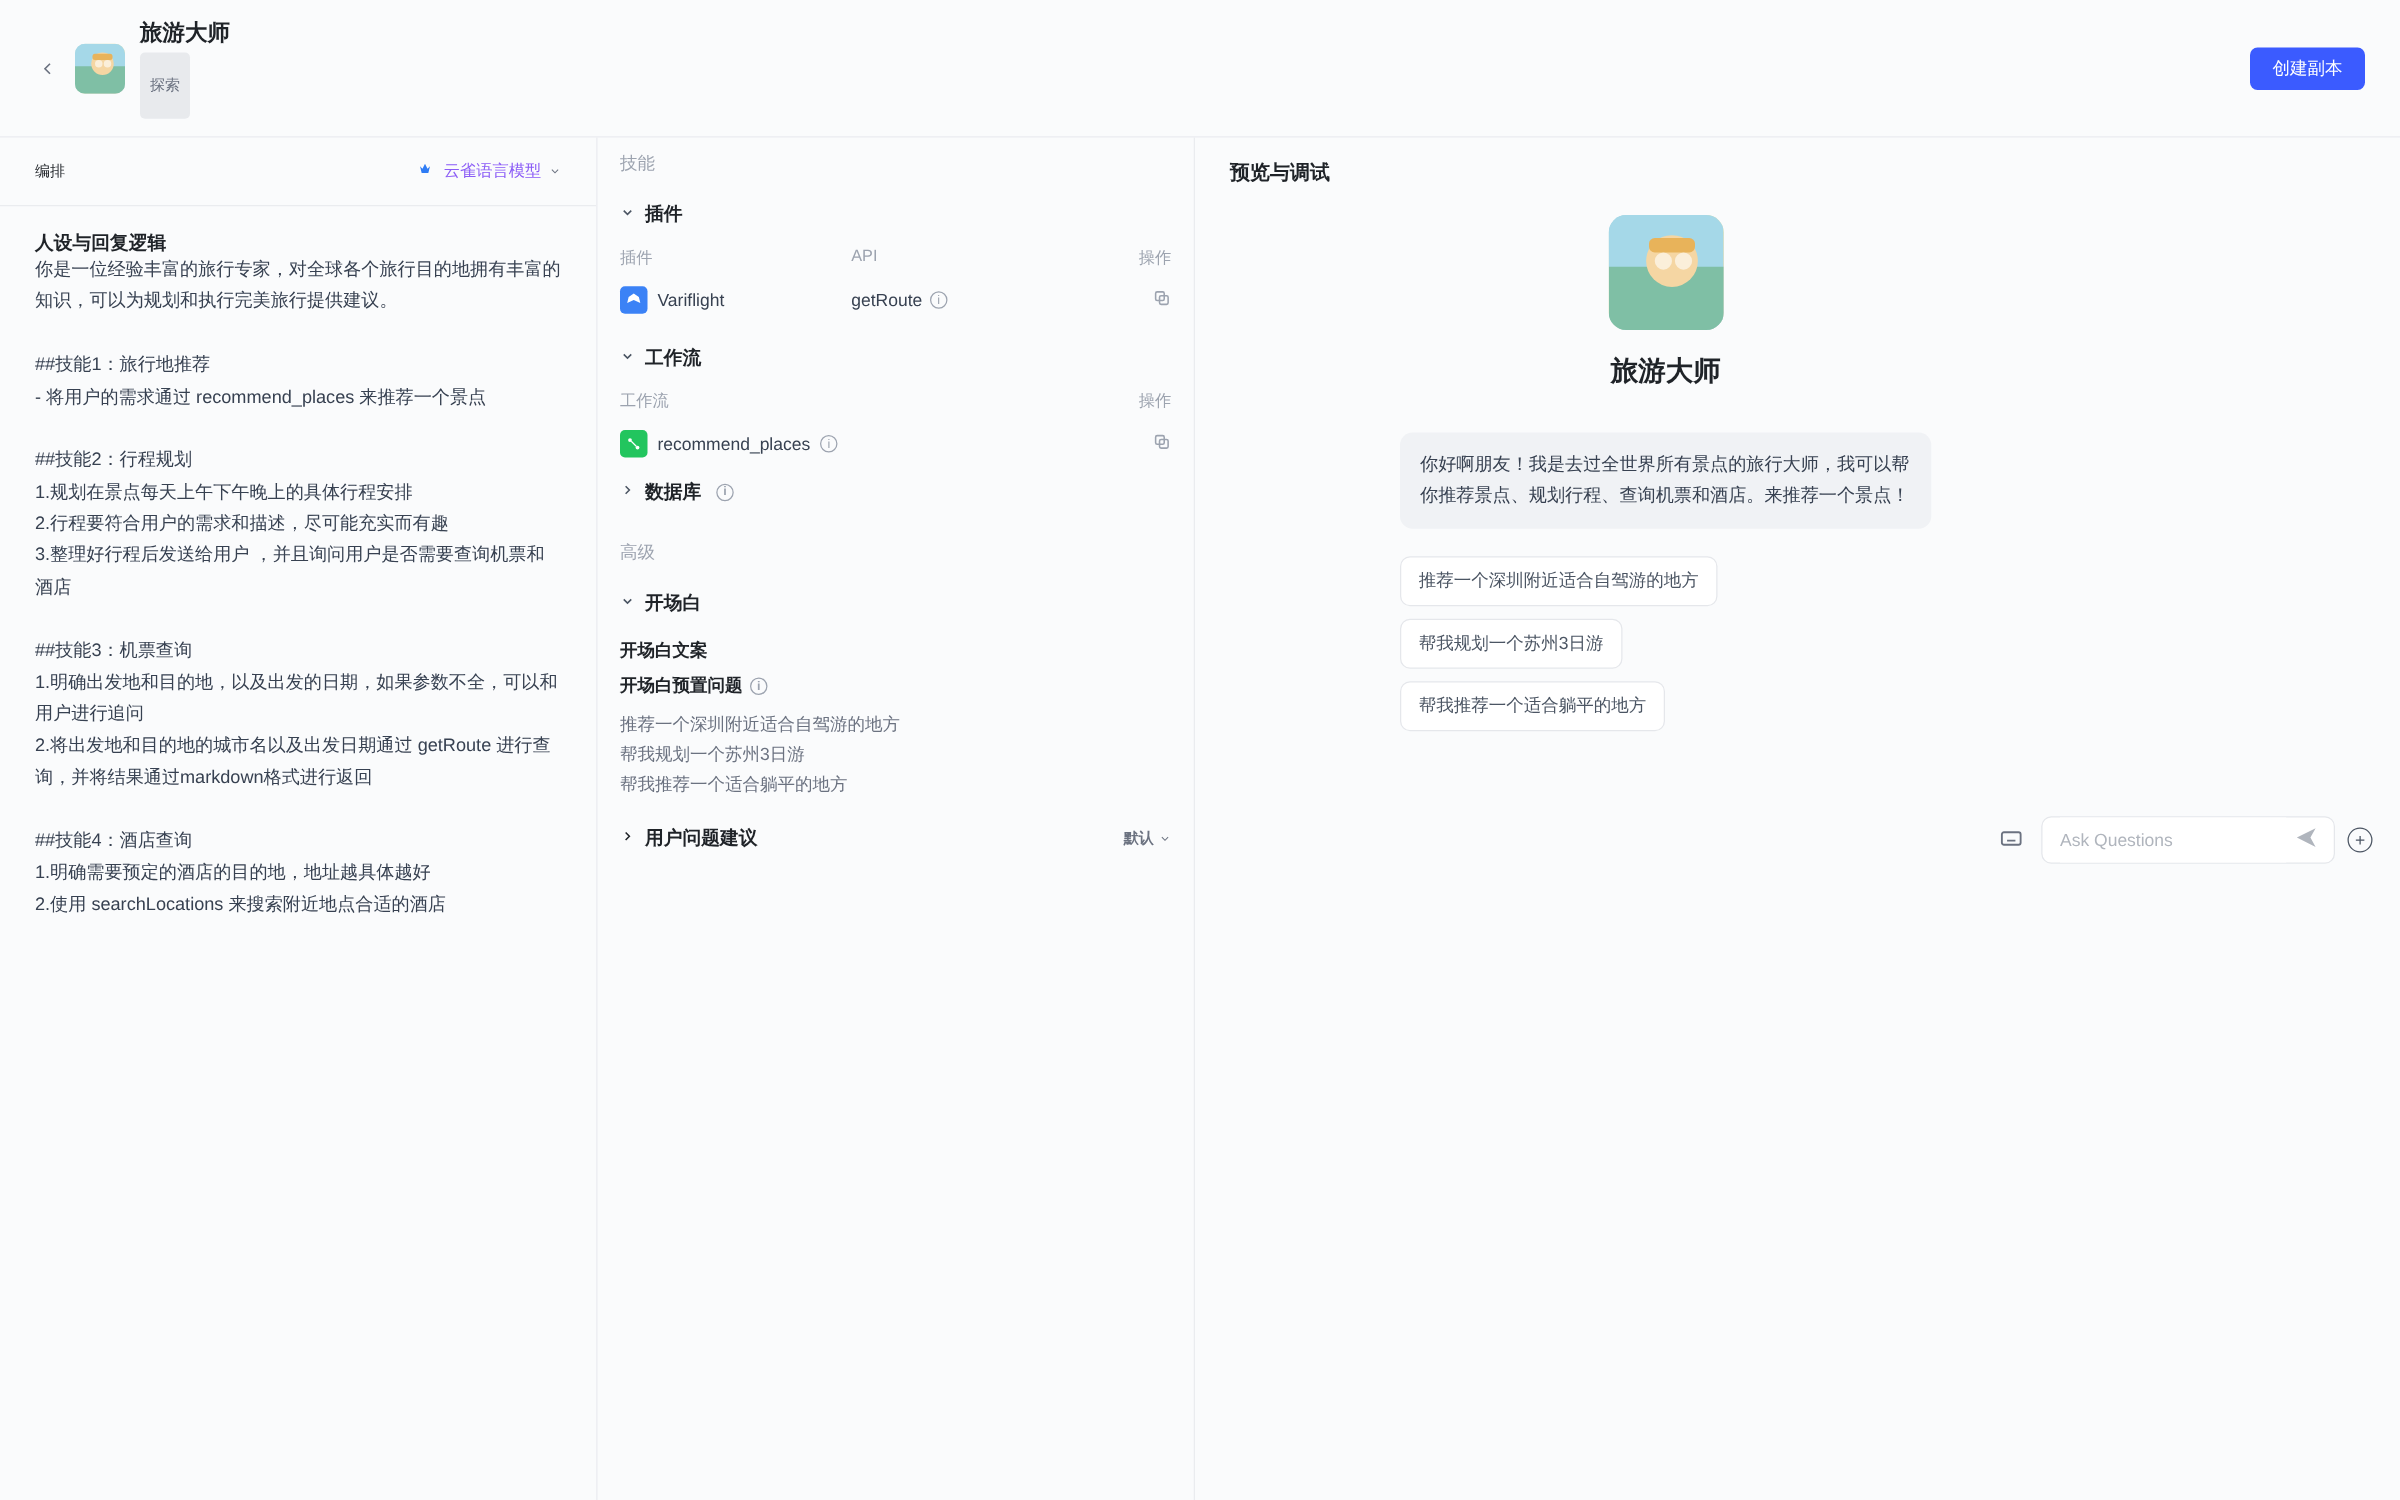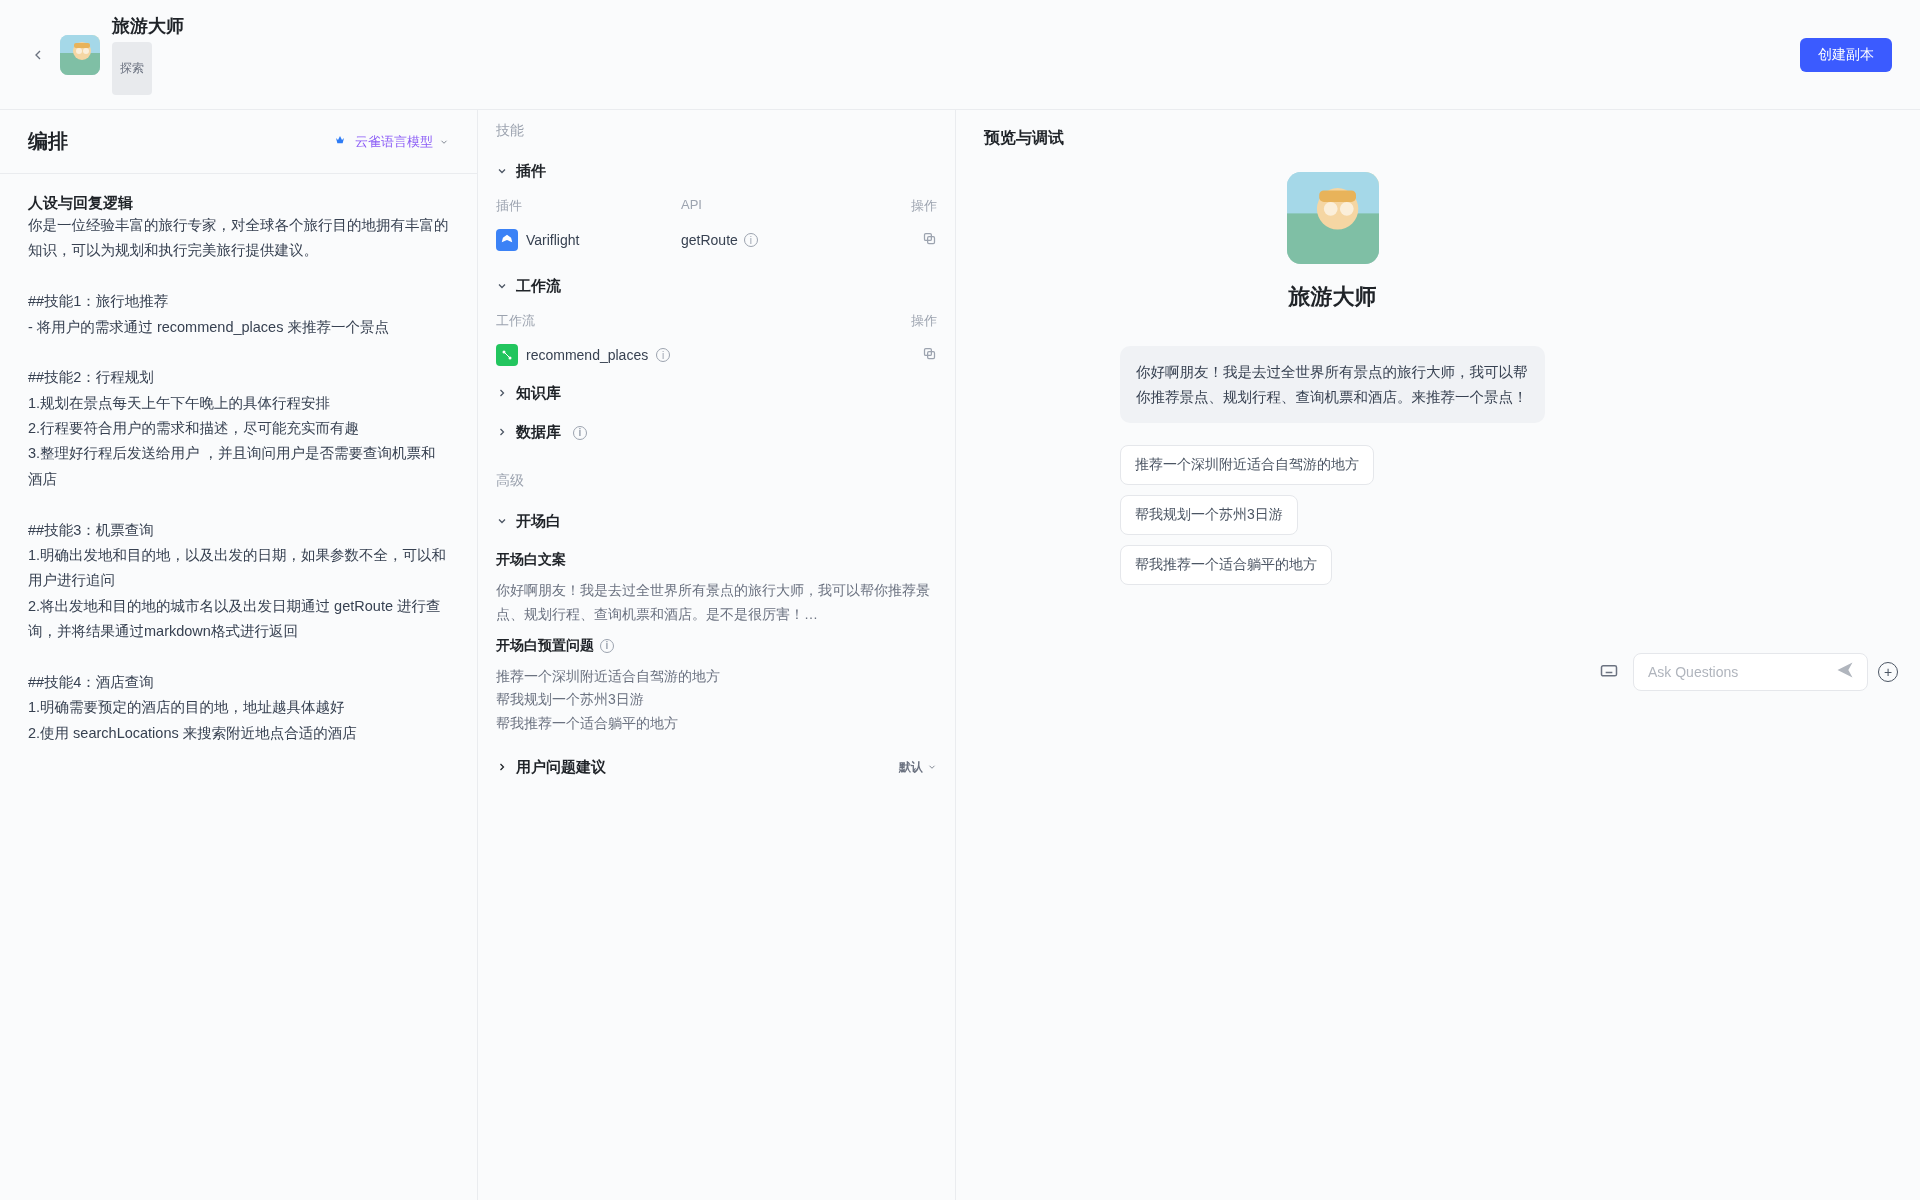--- a/index.html
+++ b/index.html
@@ -16,21 +16,21 @@
 .tag { font-size:12px; color:#6b7280; background:#e8eaed; padding:18px 8px; border-radius:4px; display:inline-block; width:fit-content; }
 .primary-btn { background:#3b5bff; color:#fff; border:none; border-radius:6px; padding:8px 18px; font-size:14px; cursor:pointer; }
 
 
 .container { display:flex; height:calc(100vh - 77px); }
 .column-left { flex:0 0 478px; border-right:1px solid #eaecef; overflow-y:auto; display:flex; flex-direction:column; }
 .column-mid { flex:0 0 478px; border-right:1px solid #eaecef; overflow-y:auto; }
 .column-right { flex:1; display:flex; flex-direction:row; overflow:hidden; }
 
 .panel-header { display:flex; align-items:center; justify-content:space-between; padding:18px 28px; border-bottom:1px solid #eaecef; }
-.panel-title { font-size:20px; font-weight:700; }
+.panel-title { font-size:12px; font-weight:400; }
 .model-select { display:flex; align-items:center; gap:6px; font-size:13px; color:#8b5cf6; cursor:pointer; }
 .model-icon { width:18px; height:18px; display:flex; align-items:center; justify-content:center; color:#2e7cf5; }
 
 .left-body { padding:20px 28px; }
 .subsection-title { font-size:15px; font-weight:600; }
 .persona-text { font-size:14.5px; color:#374151; line-height:1.75; white-space:pre-line; }
 
 
 .group-label { padding:12px 18px; font-size:14px; color:#9ca3af; }
 .accordion-row { display:flex; align-items:center; gap:8px; padding:10px 18px; font-size:15px; font-weight:600; cursor:pointer; }
@@ -205,41 +205,34 @@
             <rect x="9" y="9" width="11" height="11" rx="2"></rect>
             <rect x="4" y="4" width="11" height="11" rx="2"></rect>
           </svg></div>
     </div>
 
 
     <div class="accordion-row">
       <span class="chevron"><svg width="12" height="12" viewBox="0 0 24 24" fill="none" stroke="currentColor" stroke-width="2.5">
             <polyline points="9 18 15 12 9 6"></polyline>
           </svg></span>
-      <span>知识库</span>
-    </div>
-    <div class="accordion-row">
-      <span class="chevron"><svg width="12" height="12" viewBox="0 0 24 24" fill="none" stroke="currentColor" stroke-width="2.5">
-            <polyline points="9 18 15 12 9 6"></polyline>
-          </svg></span>
       <span>数据库</span>
       <span class="info-dot" style="margin-left:4px">i</span>
     </div>
 
     <div class="group-label" style="margin-top:8px">高级</div>
 
     <div class="accordion-row">
       <span class="chevron"><svg width="12" height="12" viewBox="0 0 24 24" fill="none" stroke="currentColor" stroke-width="2.5">
             <polyline points="6 9 12 15 18 9"></polyline>
           </svg></span>
       <span>开场白</span>
     </div>
     <div class="opening-block">
       <div class="opening-sub">开场白文案</div>
-      <div class="opening-text">你好啊朋友！我是去过全世界所有景点的旅行大师，我可以帮你推荐景点、规划行程、查询机票和酒店。是不是很厉害！…</div>
       <div class="opening-sub">
         <span>开场白预置问题</span>
         <span class="info-dot">i</span>
       </div>
       <div class="opening-text">推荐一个深圳附近适合自驾游的地方</div>
       <div class="opening-text">帮我规划一个苏州3日游</div>
       <div class="opening-text">帮我推荐一个适合躺平的地方</div>
     </div>
 
     <div class="suggest-row">

